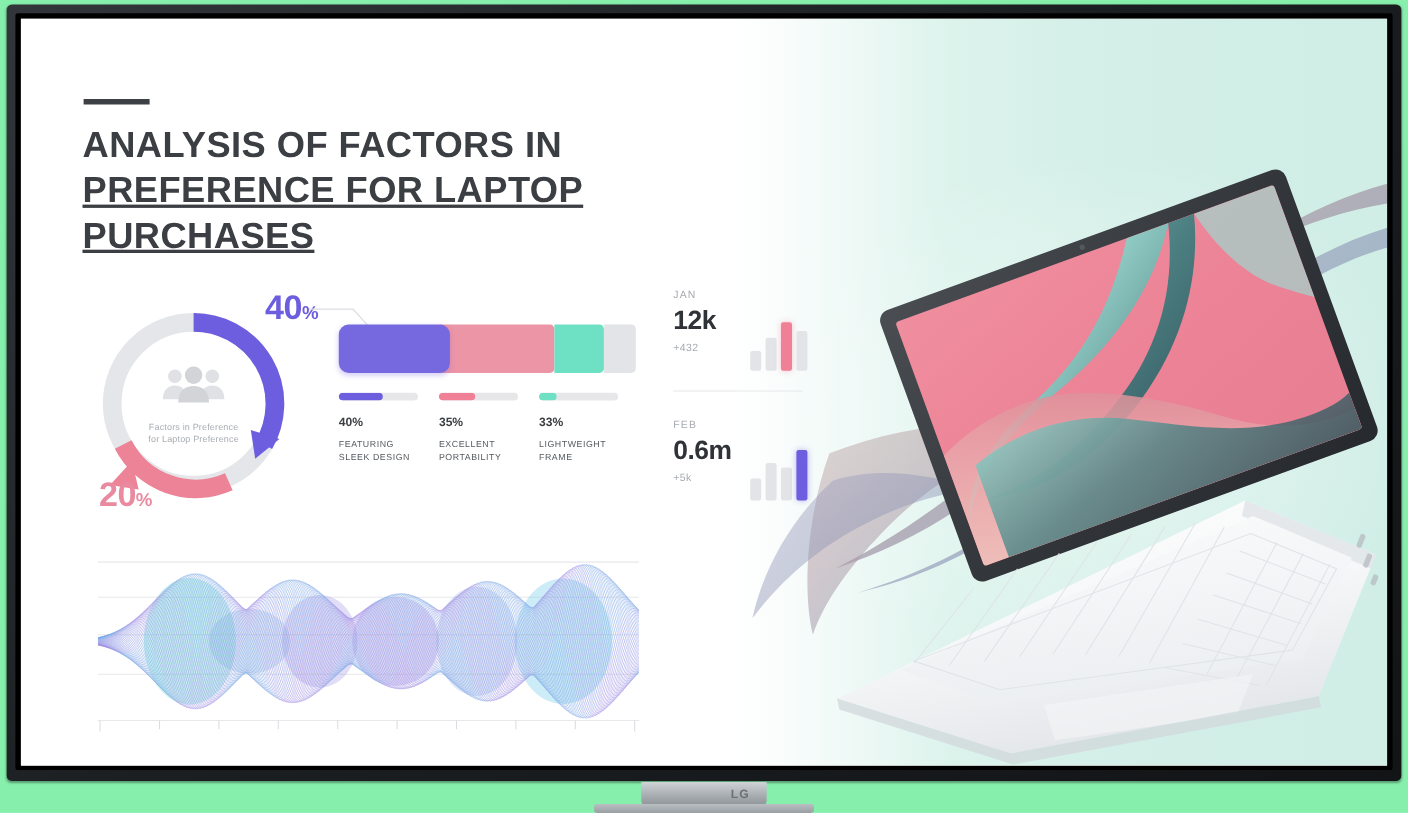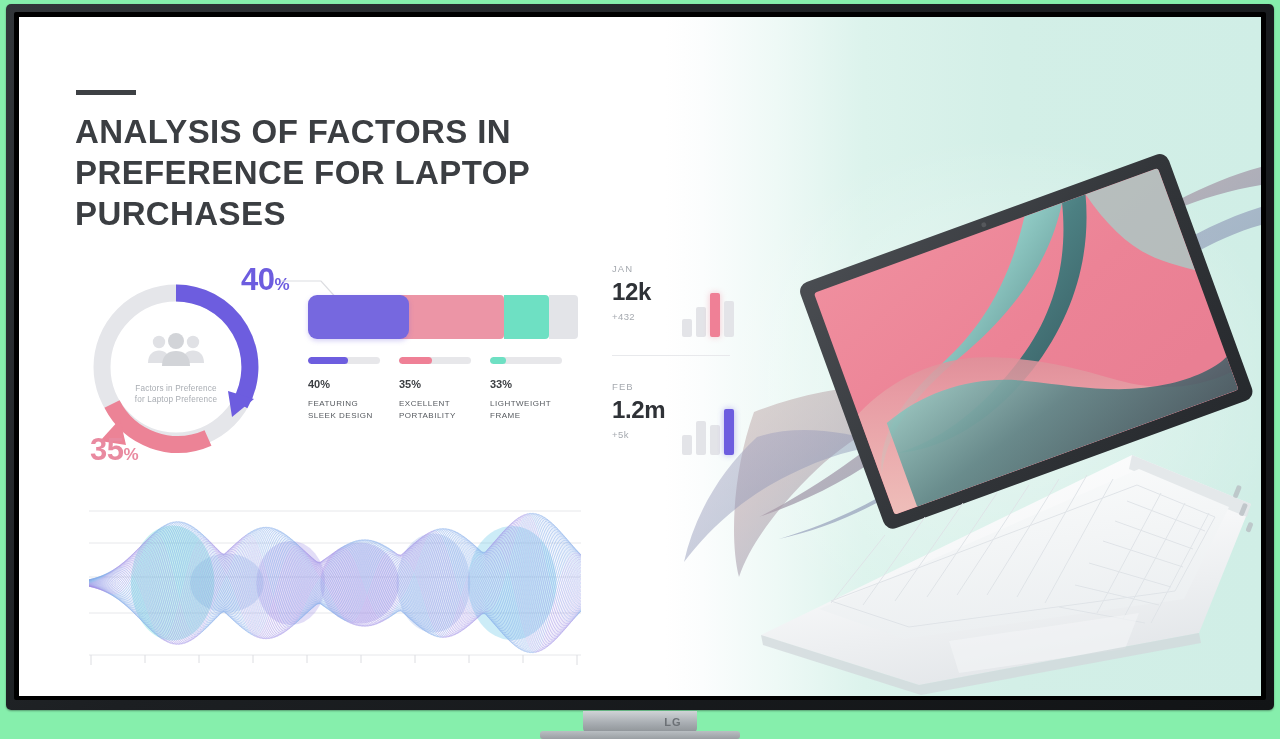--- a/index.html
+++ b/index.html
@@ -29,21 +29,21 @@
   #bg-right { position:absolute; left:0; top:0; width:1242px; height:679px;
     background:linear-gradient(90deg, #ffffff 0%, #ffffff 52%, #fbfdfd 55%,
       #eef9f6 61%, #dcf3ec 68%, #d3efe7 80%, #d0eee6 100%); }
 
   
   #title-rule { position:absolute; left:57px; top:73px; width:60px; height:5px;
     background:#3d4044; }
   #title { position:absolute; left:56px; top:94px; width:640px;
     font-size:33px; line-height:41px; font-weight:bold; color:#3b3e42;
     letter-spacing:.4px; }
-  #title .l2 { display:block; }
+  #title .l2 { display:block;text-decoration:underline; }
 
   
   #donut-wrap { position:absolute; left:57px; top:250px; width:210px; height:200px; }
   #donut-svg { position:absolute; left:0; top:0; }
   #donut-center { position:absolute; left:42px; top:50px; width:116px; height:104px;
     display:flex; flex-direction:column; align-items:center; justify-content:center; }
   #people-icon { width:64px; height:34px; }
   #donut-caption { margin-top:16px; text-align:center; font-size:8.2px; line-height:11.5px;
     color:#a9adb3; letter-spacing:.15px; }
   #lbl-40 { position:absolute; left:222px; top:245px; color:#6d5ddf;
@@ -260,21 +260,21 @@
             <path d="M 18 33 C 18 22 24.5 18 32 18 C 39.5 18 46 22 46 33 Z" fill="#d2d4d8"></path>
           </svg>
           <div id="donut-caption">
             <div>Factors in Preference</div>
             <div>for Laptop Preference</div>
           </div>
         </div>
       </div>
 
       <div id="lbl-40"><span>40</span><span class="pct">%</span></div>
-      <div id="lbl-35"><span>35</span><span class="pct">%</span></div>
+      <div id="lbl-35"><span>20</span><span class="pct">%</span></div>
 
       <svg id="leader" width="60" height="24">
         <path d="M 0 2 L 40 2 L 58 22" fill="none" stroke="#dcdde1" stroke-width="1.2"></path>
       </svg>
 
       <div id="stackbar">
         <div class="seg s0" style="width:112px;background:#7668df;"></div>
         <div class="seg s1" style="width:113px;background:#ec95a6;"></div>
         <div class="seg s2" style="width:50px;background:#6ee0c3;"></div>
         <div class="seg s3" style="width:32px;background:#e3e4e8;"></div>
@@ -320,21 +320,21 @@
           <div class="stat-delta">+432</div>
           <div class="stat-bars">
             <div class="sb" style="height:18px;"></div>
             <div class="sb" style="height:30px;"></div>
             <div class="sb hi-pink" style="height:44px;"></div>
             <div class="sb" style="height:36px;"></div>
           </div>
         </div>
         <div class="stat" style="margin-top:26px;">
           <div class="stat-label">FEB</div>
-          <div class="stat-value">1.2m</div>
+          <div class="stat-value">0.6m</div>
           <div class="stat-delta">+5k</div>
           <div class="stat-bars">
             <div class="sb" style="height:20px;"></div>
             <div class="sb" style="height:34px;"></div>
             <div class="sb" style="height:30px;"></div>
             <div class="sb hi-purple" style="height:46px;"></div>
           </div>
         </div>
       </div>
       <div id="stat-divider"></div>

